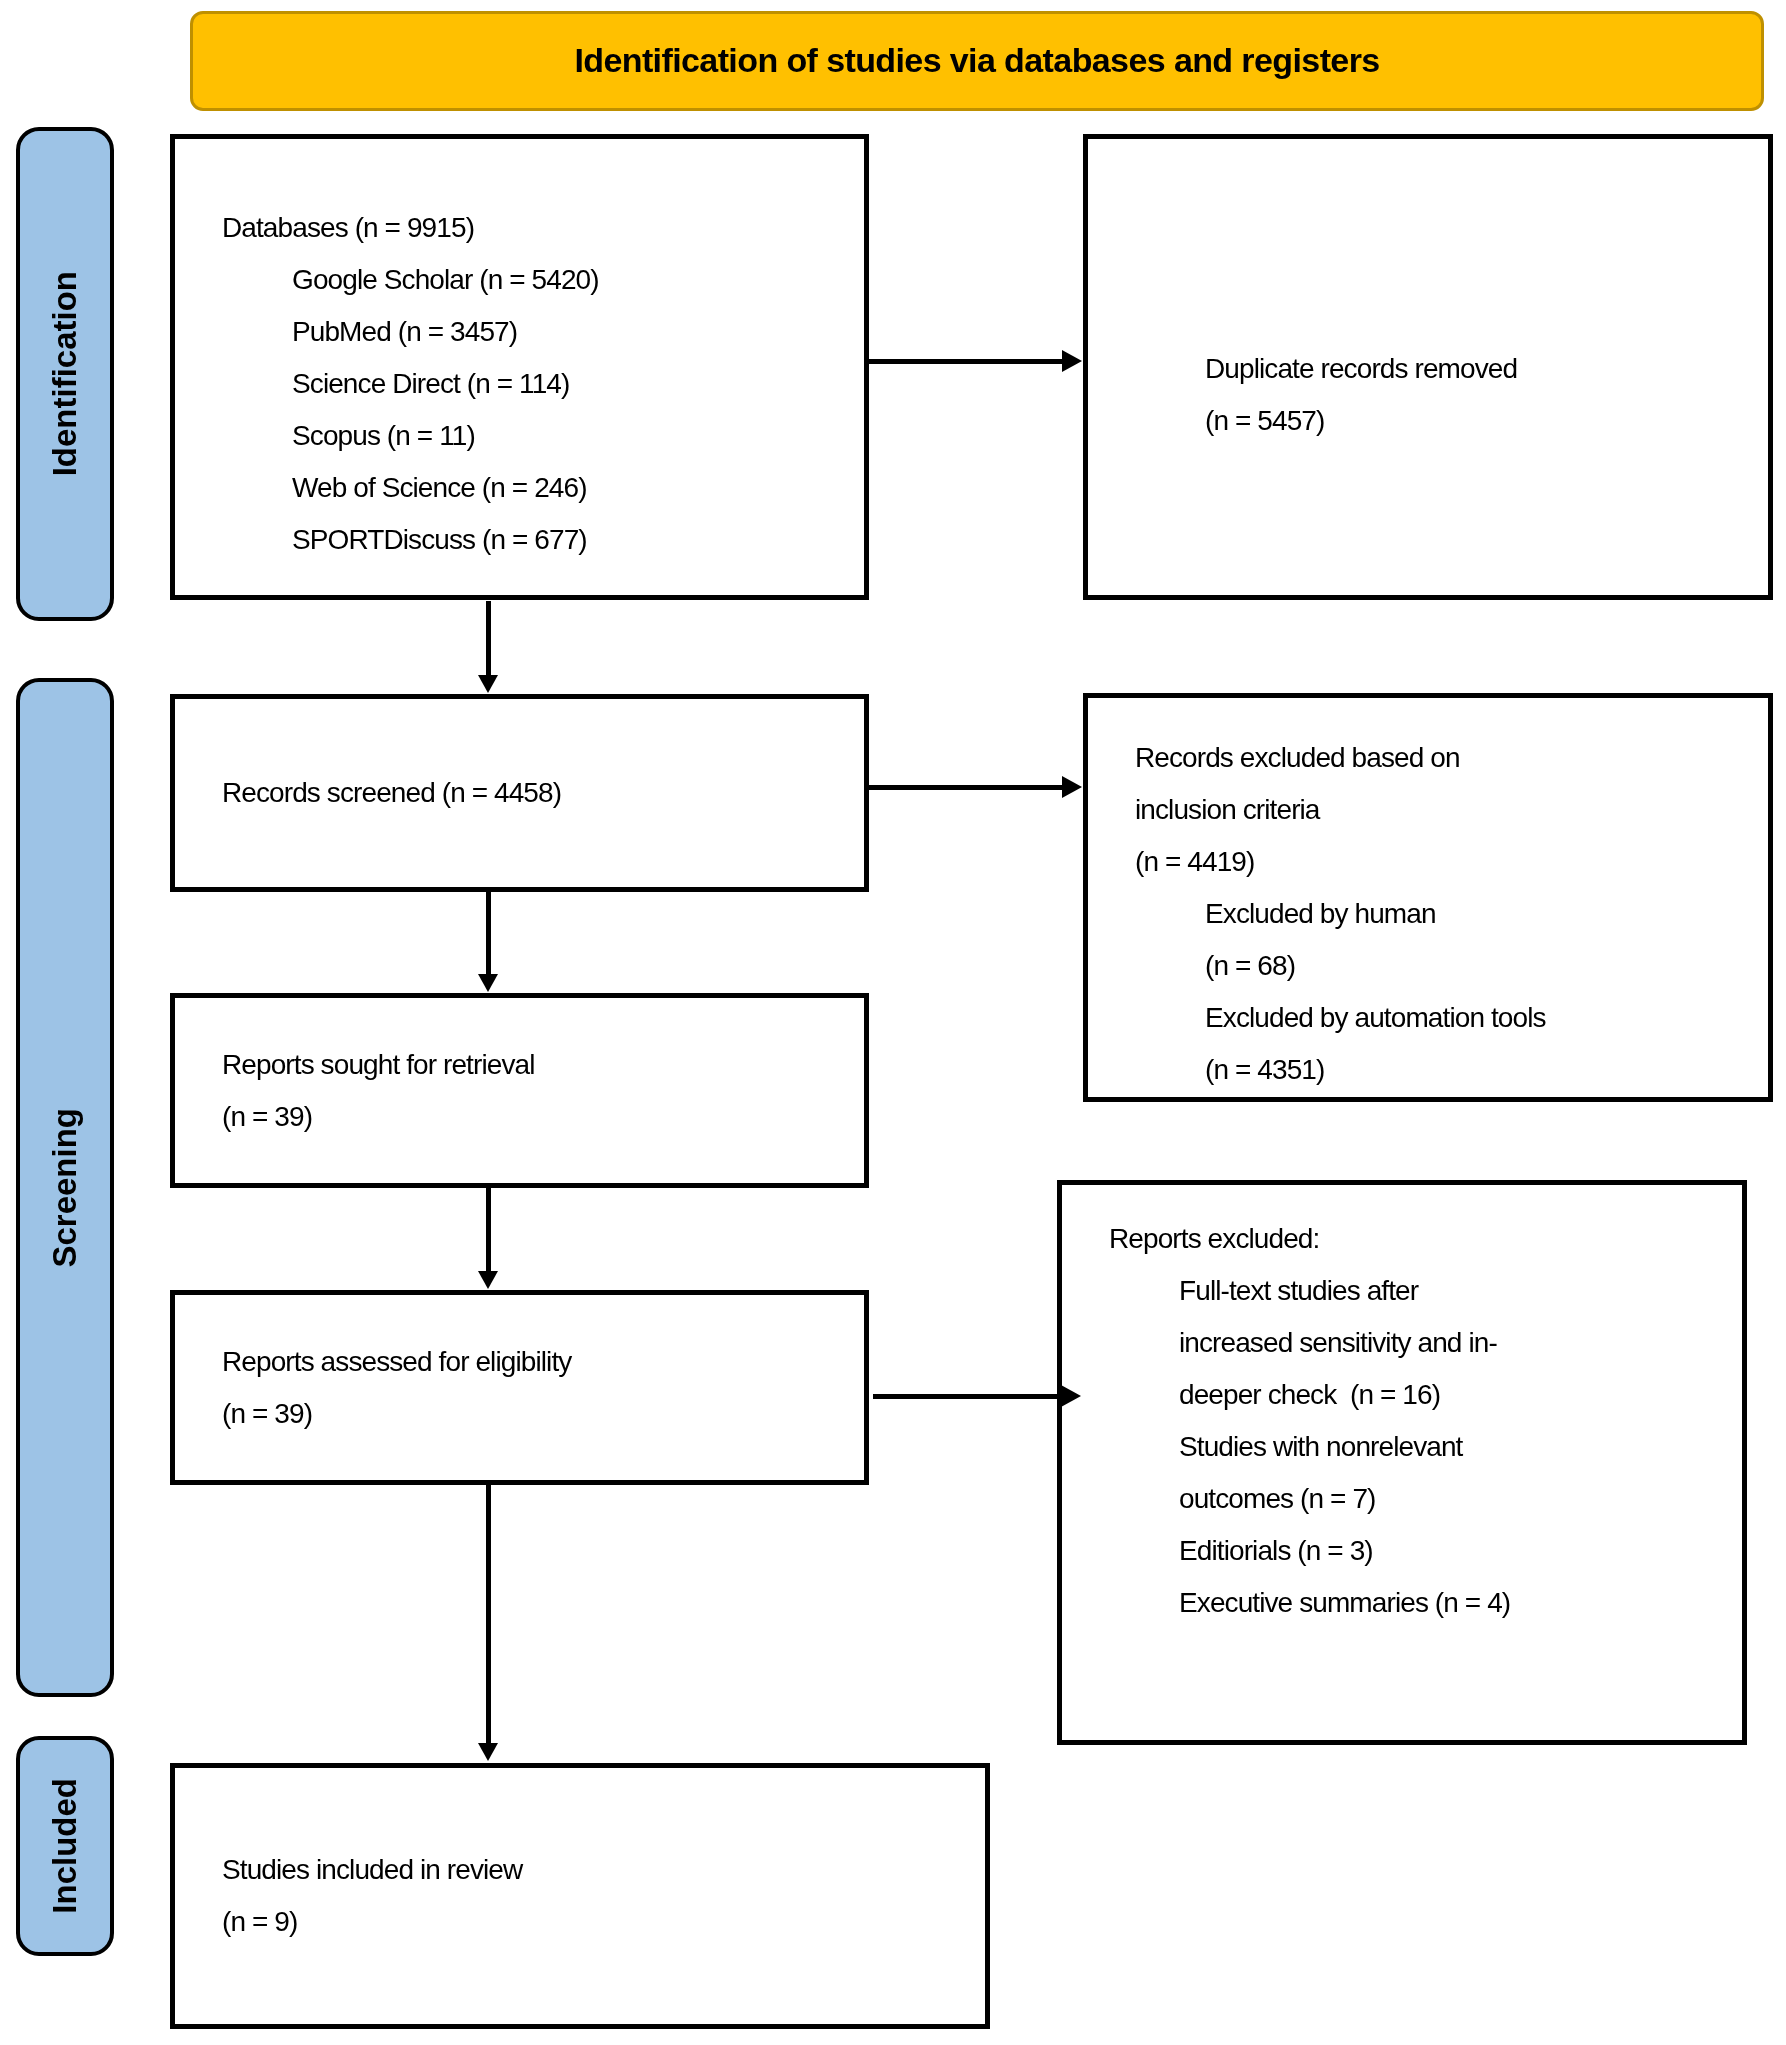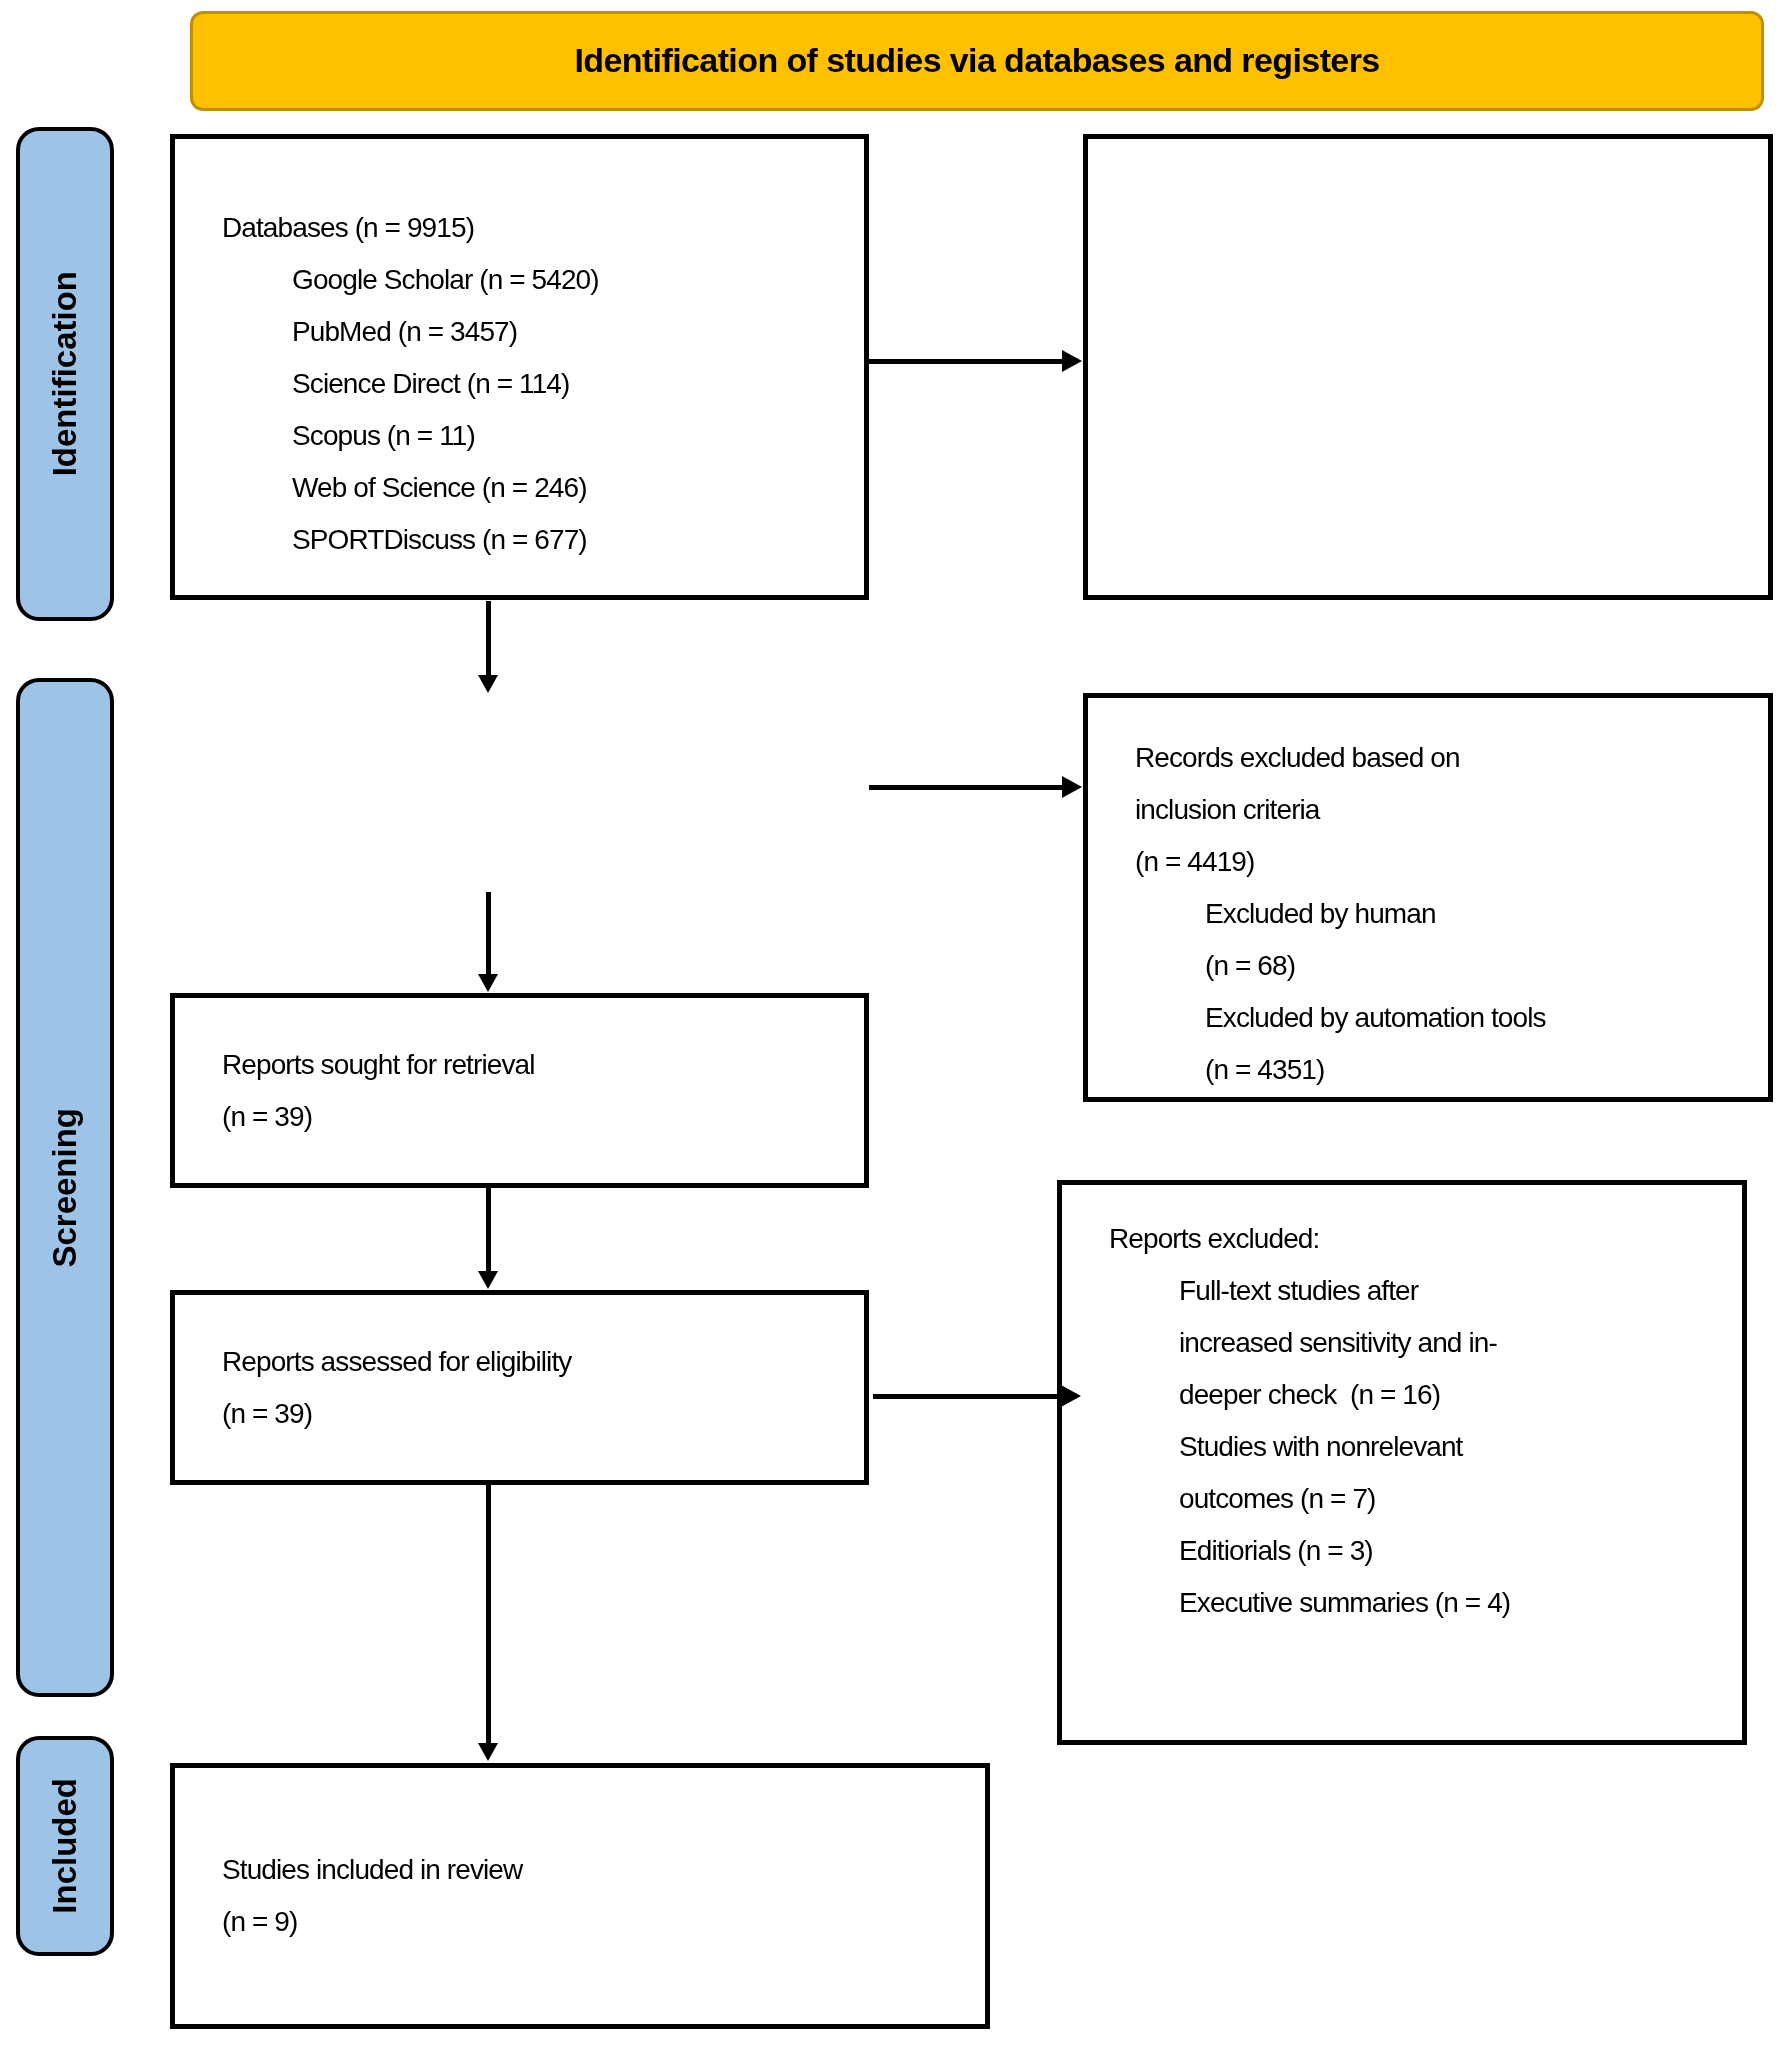--- a/index.html
+++ b/index.html
@@ -97,22 +97,27 @@
     <div class="main">Databases (n = 9915)</div>
     <div class="sub">Google Scholar (n = 5420)
 PubMed (n = 3457)
 Science Direct (n = 114)
 Scopus (n = 11)
 Web of Science (n = 246)
 SPORTDiscuss (n = 677)</div>
   </div>
 
   <div class="fbox" id="box-records-removed">
+    <div class="sub">Duplicate records removed
+(n = 5457)</div>
   </div>
 
+  <div class="fbox v-center" id="box-records-screened">
+    <div class="main">Records screened (n = 4458)</div>
+  </div>
 
   <div class="fbox" id="box-records-excluded">
     <div class="main">Records excluded based on
 inclusion criteria
 (n = 4419)</div>
     <div class="sub">Excluded by human
 (n = 68)
 Excluded by automation tools
 (n = 4351)</div>
   </div>

